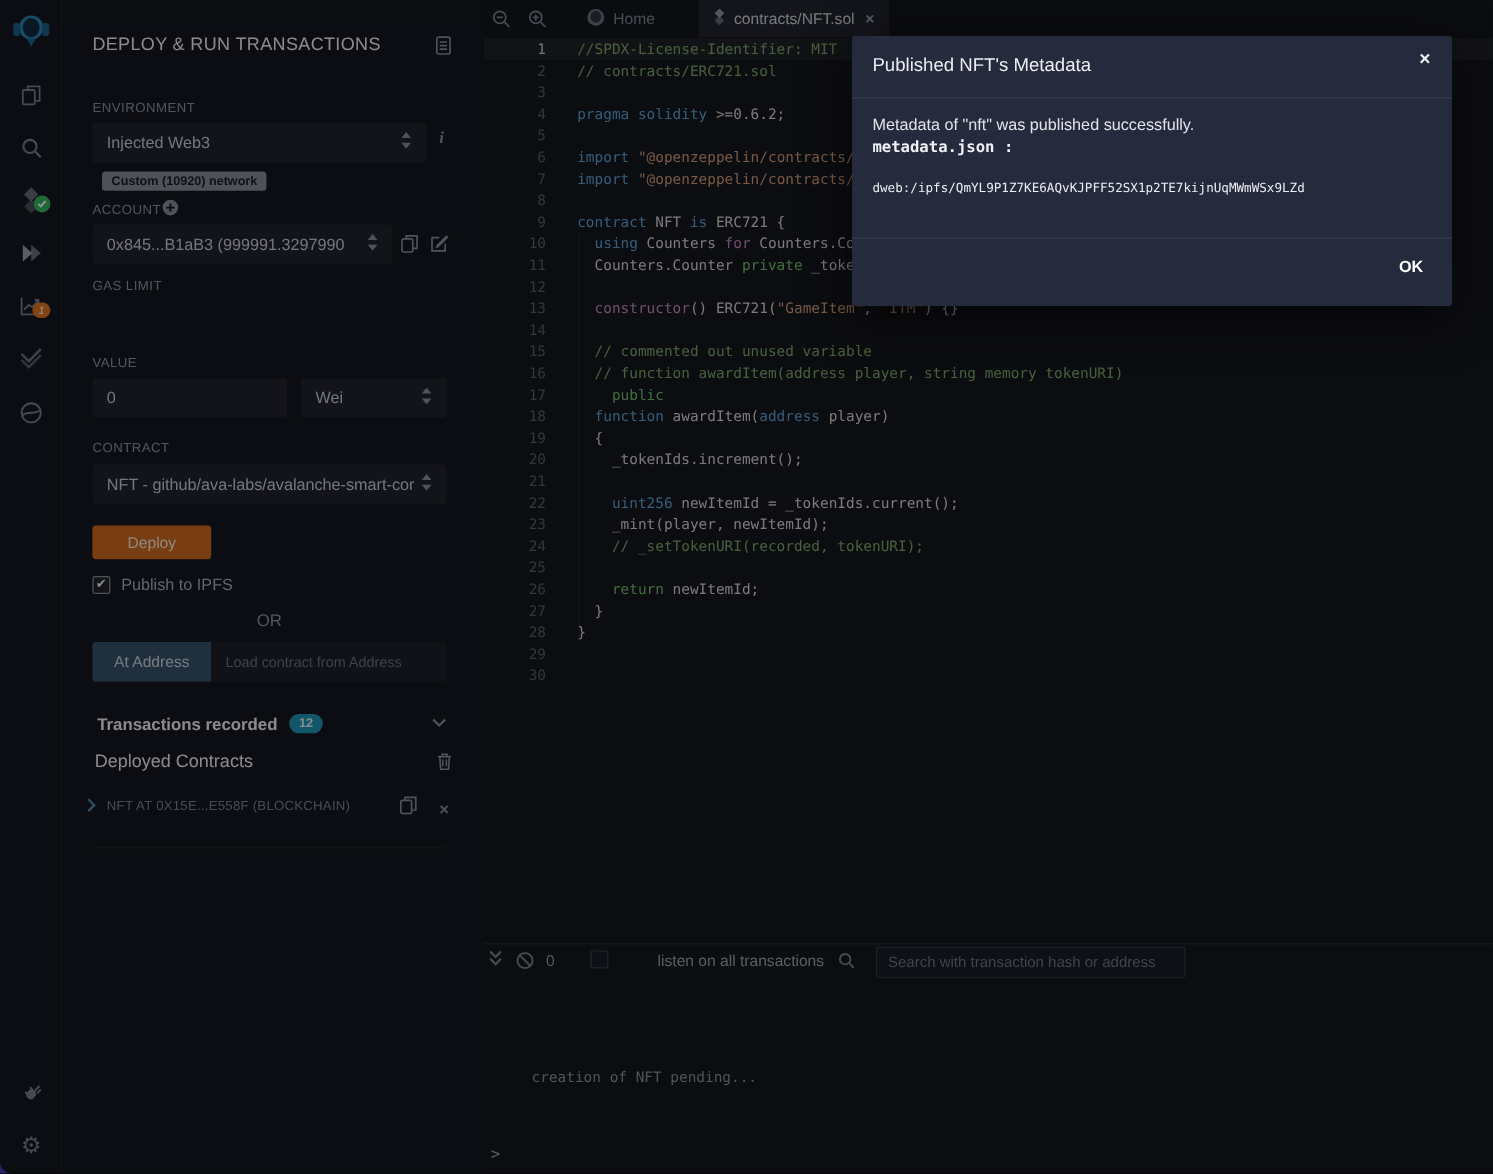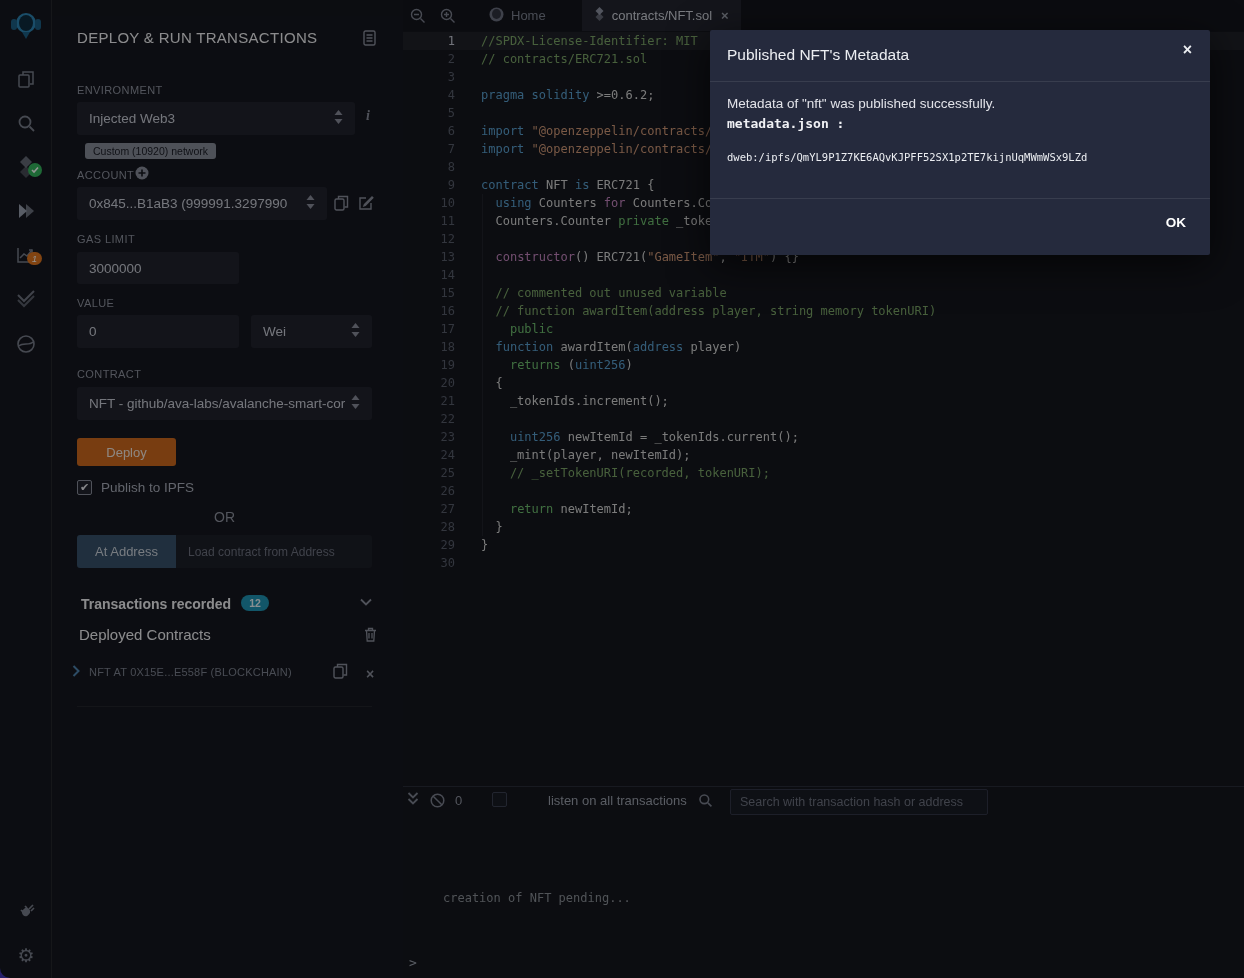--- a/index.html
+++ b/index.html
@@ -25,21 +25,21 @@
   .mini-badge{position:absolute;border-radius:50%;display:flex;align-items:center;justify-content:center;font-size:9px;color:#fff;}
   
   .panel{position:absolute;left:52px;top:16px;width:351px;height:978px;background:var(--bg-panel);z-index:2;}
   .panel-title{position:absolute;left:25px;top:13px;font-size:15px;color:var(--txt-bright);letter-spacing:.3px;}
   .lbl{position:absolute;font-size:11px;color:var(--txt-dim);letter-spacing:.4px;}
   .ctl{position:absolute;background:var(--bg-input);border-radius:3px;color:var(--txt-mid);font-size:13.5px;display:flex;align-items:center;padding:0 12px;}
   .ctl .grow{flex:1;white-space:nowrap;overflow:hidden;}
   .spinner{flex:none;color:#8a8e9c;margin-left:4px}
   input.ctl{border:none;outline:none;}
   input::placeholder{color:#6e7380;opacity:1}
-  .pill{position:absolute;background:var(--gray-badge);color:#1b1d26;font-size:10.5px;font-weight:normal;padding:2px 8px;border-radius:3px;}
+  .pill{position:absolute;background:var(--gray-badge);color:#1b1d26;font-size:10.5px;font-weight:bold;padding:2px 8px;border-radius:3px;}
   .icbtn{position:absolute;color:#8a8e9c;display:flex;align-items:center;justify-content:center;}
   .btn-deploy{position:absolute;left:25px;top:422px;width:99px;height:28px;background:var(--orange);border:none;border-radius:3px;color:#f5e9df;font-size:13px;}
   .chk{position:absolute;width:15px;height:15px;border:1px solid #8a8e9c;border-radius:2px;background:var(--bg-input);color:#e8e9ee;font-size:11px;line-height:13px;text-align:center;}
   .or{position:absolute;left:25px;top:493px;width:295px;text-align:center;color:var(--txt-dim);font-size:14px;}
   .btn-ataddr{position:absolute;left:25px;top:519px;width:99px;height:33px;background:var(--slate-btn);border:none;border-radius:3px 0 0 3px;color:#cdd4dd;font-size:13px;}
   .sec-hdr{position:absolute;color:var(--txt-bright);}
   .badge-teal{display:inline-block;background:var(--teal-badge);color:#eaf6fa;font-size:10.5px;font-weight:bold;padding:2px 8px;border-radius:8px;vertical-align:2px;margin-left:10px;}
   .dep-row-text{position:absolute;color:#7d8290;font-size:11px;letter-spacing:.2px;}
   .divider{position:absolute;height:1px;background:rgba(255,255,255,0.06);}
   
@@ -200,21 +200,20 @@
         </svg>
     </div>
     <div class="icbtn" style="left:306px;top:179px">
       <svg width="16" height="16" viewBox="0 0 16 16" fill="none" stroke="currentColor" stroke-width="1.4">
           <path d="M13 8 V14 H2 V3 H8"></path>
           <path d="M6.5 9.5 L14 2 L14.8 2.8 L7.3 10.3 L6 10.8 Z" fill="currentColor"></path>
         </svg>
     </div>
 
     <div class="lbl" style="left:25px;top:217px">GAS LIMIT</div>
-    <input class="ctl" style="left: 25px; top: 236px; width: 162px; height: 32px;" value="3000000">
 
     <div class="lbl" style="left:25px;top:281px">VALUE</div>
     <input class="ctl" style="left: 25px; top: 299px; width: 162px; height: 33px;" value="0">
     <div class="ctl" style="left:199px;top:299px;width:121px;height:33px">
       <span class="grow">Wei</span>
       <span class="spinner"><svg width="9" height="14" viewBox="0 0 9 14" fill="currentColor">
             <path d="M4.5 0 L8.5 5 H0.5 Z"></path>
             <path d="M4.5 14 L8.5 9 H0.5 Z"></path>
           </svg></span>
     </div>
@@ -348,21 +347,20 @@
         <div class="cl"><span class="t-k">contract</span><span class="t-d"> NFT </span><span class="t-k">is</span><span class="t-d"> ERC721 {</span></div>
         <div class="cl"><span class="t-d">  </span><span class="t-k">using</span><span class="t-d"> Counters </span><span class="t-p">for</span><span class="t-d"> Counters.Co</span></div>
         <div class="cl"><span class="t-d">  Counters.Counter </span><span class="t-g">private</span><span class="t-d"> _toke</span></div>
         <div class="cl"></div>
         <div class="cl"><span class="t-d">  </span><span class="t-p">constructor</span><span class="t-d">() ERC721(</span><span class="t-s">"GameItem"</span><span class="t-d">, </span><span class="t-s">"ITM"</span><span class="t-d">) {}</span></div>
         <div class="cl"></div>
         <div class="cl"><span class="t-c">  // commented out unused variable</span></div>
         <div class="cl"><span class="t-c">  // function awardItem(address player, string memory tokenURI)</span></div>
         <div class="cl"><span class="t-d">    </span><span class="t-g">public</span></div>
         <div class="cl"><span class="t-d">  </span><span class="t-k">function</span><span class="t-d"> awardItem(</span><span class="t-k">address</span><span class="t-d"> player)</span></div>
-        <div class="cl"><span class="t-d">    </span><span class="t-g">returns</span><span class="t-d"> (</span><span class="t-k">uint256</span><span class="t-d">)</span></div>
         <div class="cl"><span class="t-d">  {</span></div>
         <div class="cl"><span class="t-d">    _tokenIds.increment();</span></div>
         <div class="cl"></div>
         <div class="cl"><span class="t-d">    </span><span class="t-k">uint256</span><span class="t-d"> newItemId = _tokenIds.current();</span></div>
         <div class="cl"><span class="t-d">    _mint(player, newItemId);</span></div>
         <div class="cl"><span class="t-c">    // _setTokenURI(recorded, tokenURI);</span></div>
         <div class="cl"></div>
         <div class="cl"><span class="t-d">    </span><span class="t-g">return</span><span class="t-d"> newItemId;</span></div>
         <div class="cl"><span class="t-d">  }</span></div>
         <div class="cl"><span class="t-d">}</span></div>

